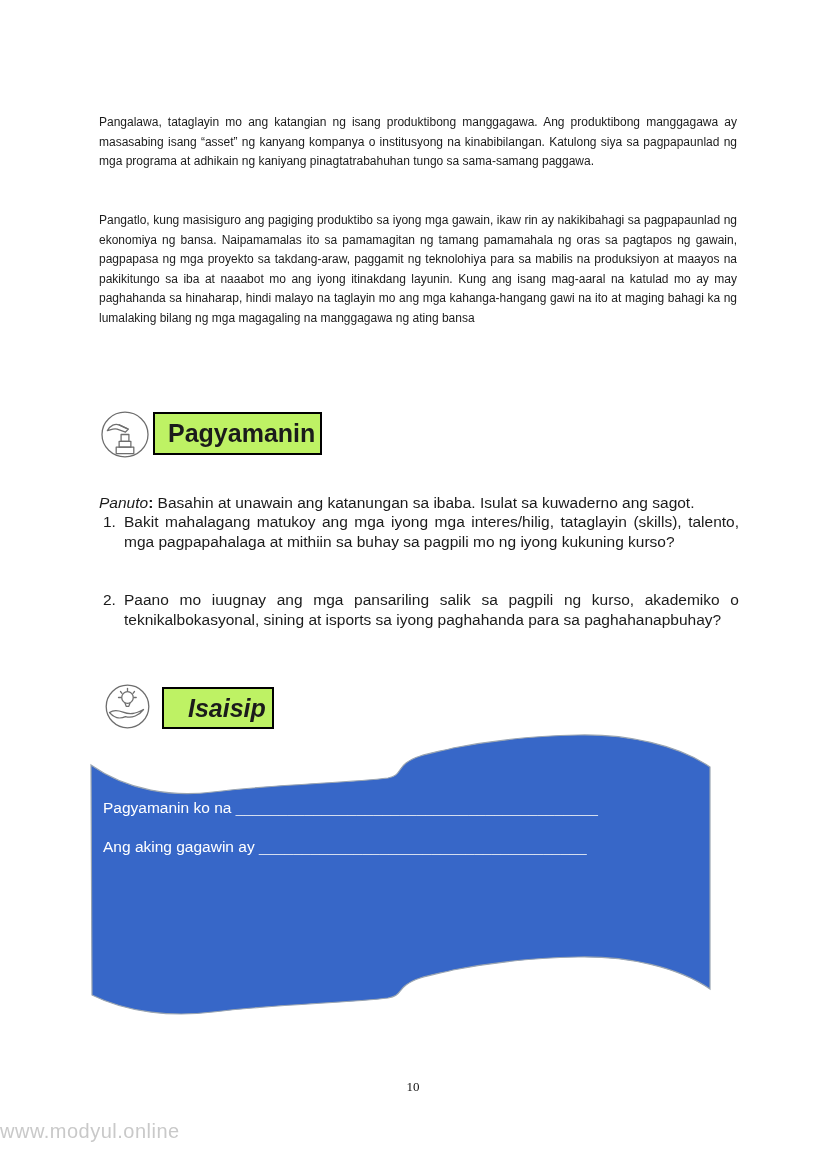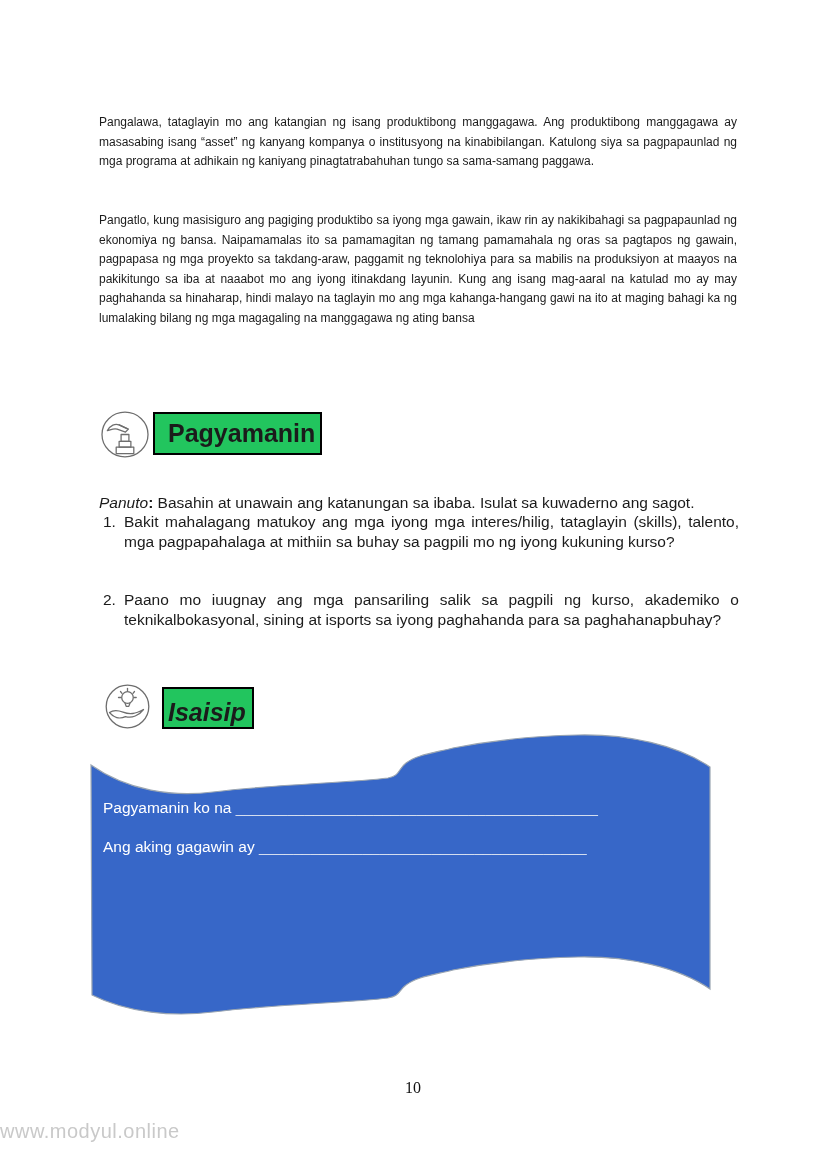--- a/index.html
+++ b/index.html
@@ -7,44 +7,44 @@
     position:relative;width:826px;height:1169px;background:#fff;
     font-family:"Liberation Sans",sans-serif;color:#1b1b1b;overflow:hidden;
   }
   .para{position:absolute;left:99px;width:638px;font-size:12px;line-height:19.6px;text-align:justify;}
   #p1{top:101px}
   #p2{top:199px}
 
   .hdr-icon{position:absolute;}
   .hdr-icon svg{display:block;}
   .hdr-icon svg *{fill:none;stroke:#6e6e6e;stroke-width:1.3;stroke-linejoin:round;stroke-linecap:round;}
-  .hdr-box{position:absolute;border:2px solid #000;background:#22c55e;display:flex;align-items:center;}
+  .hdr-box{position:absolute;border:2px solid #000;background:#bef264;display:flex;align-items:center;}
   #pagyamanin-box{left:153px;top:412px;width:152px;height:39px;padding-left:13px;}
-  #isaisip-box{left:162px;top:687px;width:84px;height:38px;padding-left:4px;align-items:flex-end;}
+  #isaisip-box{left:162px;top:687px;width:84px;height:38px;padding-left:24px;}
   .hdr-title{font-size:25px;font-weight:bold;white-space:nowrap;}
   #isaisip-box .hdr-title{font-style:italic;}
 
   #panuto{position:absolute;left:99px;top:477px;width:640px;font-size:15.5px;line-height:19.6px;}
   #panuto .it{font-style:italic;}
   #panuto .bd{font-weight:bold;}
 
   .q{position:absolute;left:103px;width:636px;display:flex;font-size:15.5px;line-height:19.6px;}
   .q-num{flex:0 0 21px;width:21px;}
   .q-text{flex:1;text-align:justify;}
   #q1{top:512px}
   #q2{top:590px}
 
   #reflection{position:absolute;left:88px;top:733px;width:625px;height:290px;}
   #reflection svg{position:absolute;left:0;top:0;}
   .refl-lines{position:absolute;left:15px;top:56px;color:#ffffff;font-size:15.5px;}
   .refl-line{height:38.6px;line-height:38.6px;white-space:nowrap;}
   .refl-line .blank{color:#dde4f2;}
 
   #page-number{position:absolute;left:0;top:1079px;width:100%;text-align:center;
-    font-family:"Liberation Serif",serif;font-size:16px;color:#111;}
+    font-family:"Liberation Serif",serif;font-size:13px;color:#111;}
   #watermark{position:absolute;left:0;top:1120px;width:100%;text-align:left;
     font-size:20px;color:#c9c9c9;letter-spacing:.5px;}
 </style>
 </head>
 <body>
 
 <div class="page">
 
   <p class="para" id="p1">Pangalawa, tataglayin mo ang katangian ng isang produktibong manggagawa. Ang produktibong manggagawa ay masasabing isang “asset” ng kanyang kompanya o institusyong na kinabibilangan. Katulong siya sa pagpapaunlad ng mga programa at adhikain ng kaniyang pinagtatrabahuhan tungo sa sama-samang paggawa.</p>
   <p class="para" id="p2">Pangatlo, kung masisiguro ang pagiging produktibo sa iyong mga gawain, ikaw rin ay nakikibahagi sa pagpapaunlad ng ekonomiya ng bansa. Naipamamalas ito sa pamamagitan ng tamang pamamahala ng oras sa pagtapos ng gawain, pagpapasa ng mga proyekto sa takdang-araw, paggamit ng teknolohiya para sa mabilis na produksiyon at maayos na pakikitungo sa iba at naaabot mo ang iyong itinakdang layunin. Kung ang isang mag-aaral na katulad mo ay may paghahanda sa hinaharap, hindi malayo na taglayin mo ang mga kahanga-hangang gawi na ito at maging bahagi ka ng lumalaking bilang ng mga magagaling na manggagawa ng ating bansa</p>

